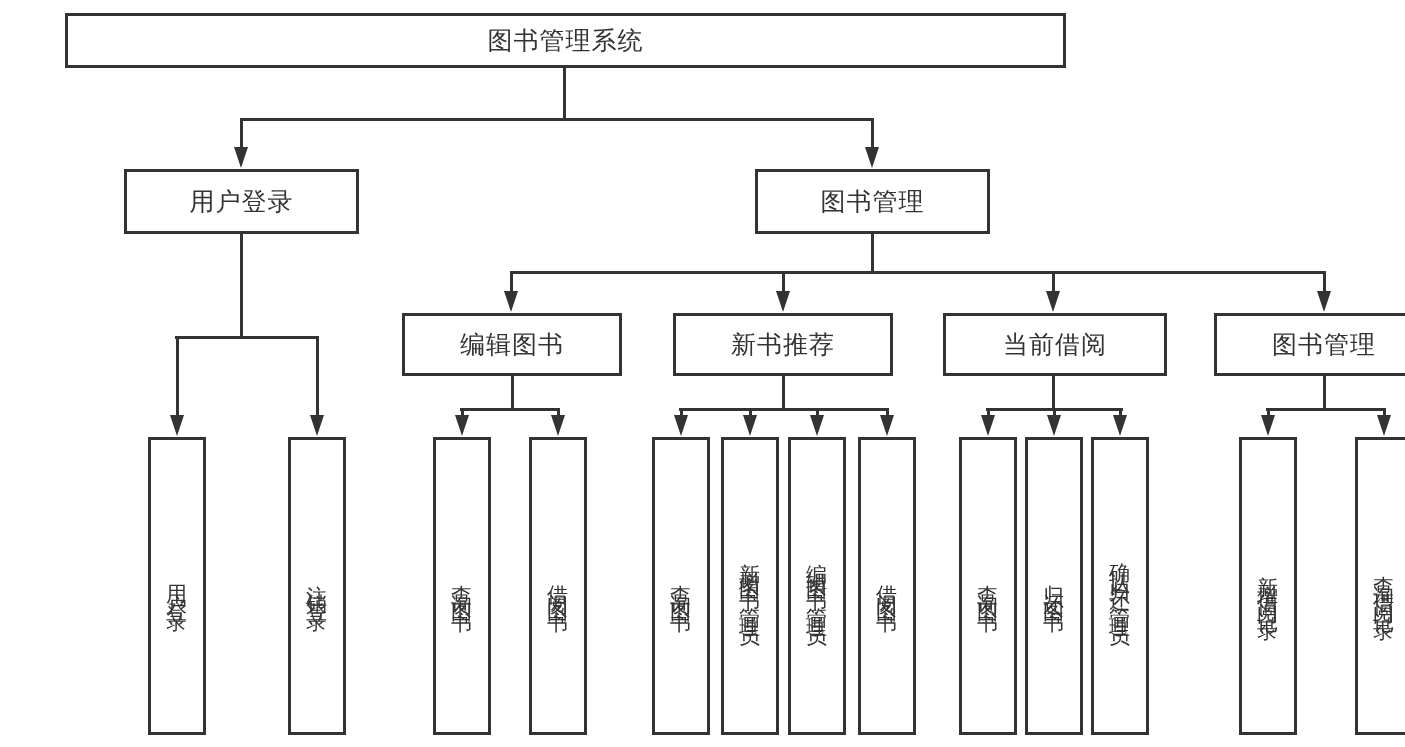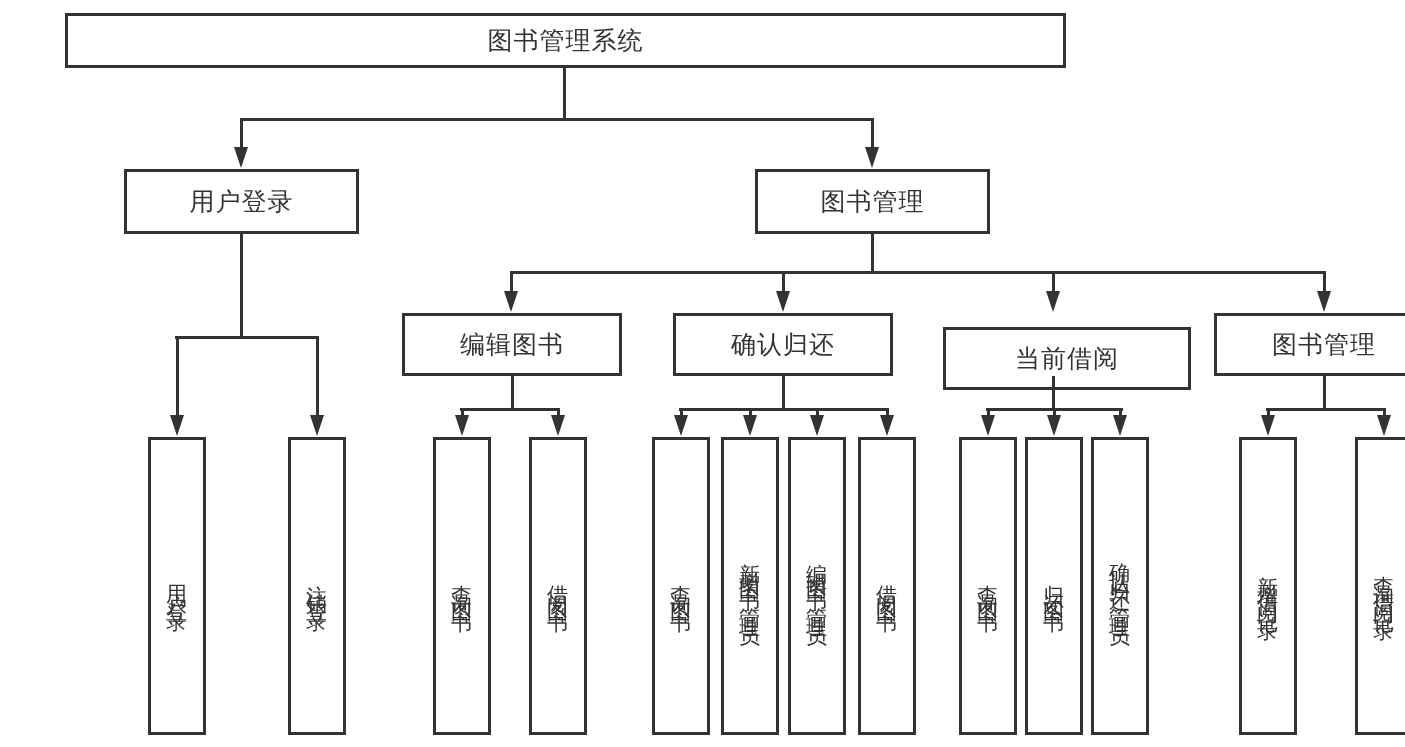--- a/index.html
+++ b/index.html
@@ -80,22 +80,22 @@
   <div class="arrow" style="left:273px;top:336px;height:79px"></div>
 
   <div class="vline" style="left:828px;top:234px;height:40px"></div>
   <div class="hline" style="left:467px;top:271px;width:816px"></div>
   <div class="arrow" style="left:467px;top:271px;height:20px"></div>
   <div class="arrow" style="left:739px;top:271px;height:20px"></div>
   <div class="arrow" style="left:1009px;top:271px;height:20px"></div>
   <div class="arrow" style="left:1280px;top:271px;height:20px"></div>
 
   <div class="box hbox" style="left:359px;top:313px;width:220px;height:63px">编辑图书</div>
-  <div class="box hbox" style="left:630px;top:313px;width:220px;height:63px">确认归还</div>
-  <div class="box hbox" style="left:900px;top:327px;width:248px;height:63px">当前借阅</div>
+  <div class="box hbox" style="left:630px;top:313px;width:220px;height:63px">新书推荐</div>
+  <div class="box hbox" style="left:900px;top:313px;width:224px;height:63px">当前借阅</div>
   <div class="box hbox" style="left:1171px;top:313px;width:220px;height:63px">图书管理</div>
 
   <div class="vline" style="left:468px;top:376px;height:35px"></div>
   <div class="hline" style="left:417px;top:408px;width:100px"></div>
   <div class="arrow" style="left:418px;top:408px;height:7px"></div>
   <div class="arrow" style="left:514px;top:408px;height:7px"></div>
 
   <div class="vline" style="left:739px;top:376px;height:35px"></div>
   <div class="hline" style="left:636px;top:408px;width:210px"></div>
   <div class="arrow" style="left:637px;top:408px;height:7px"></div>

